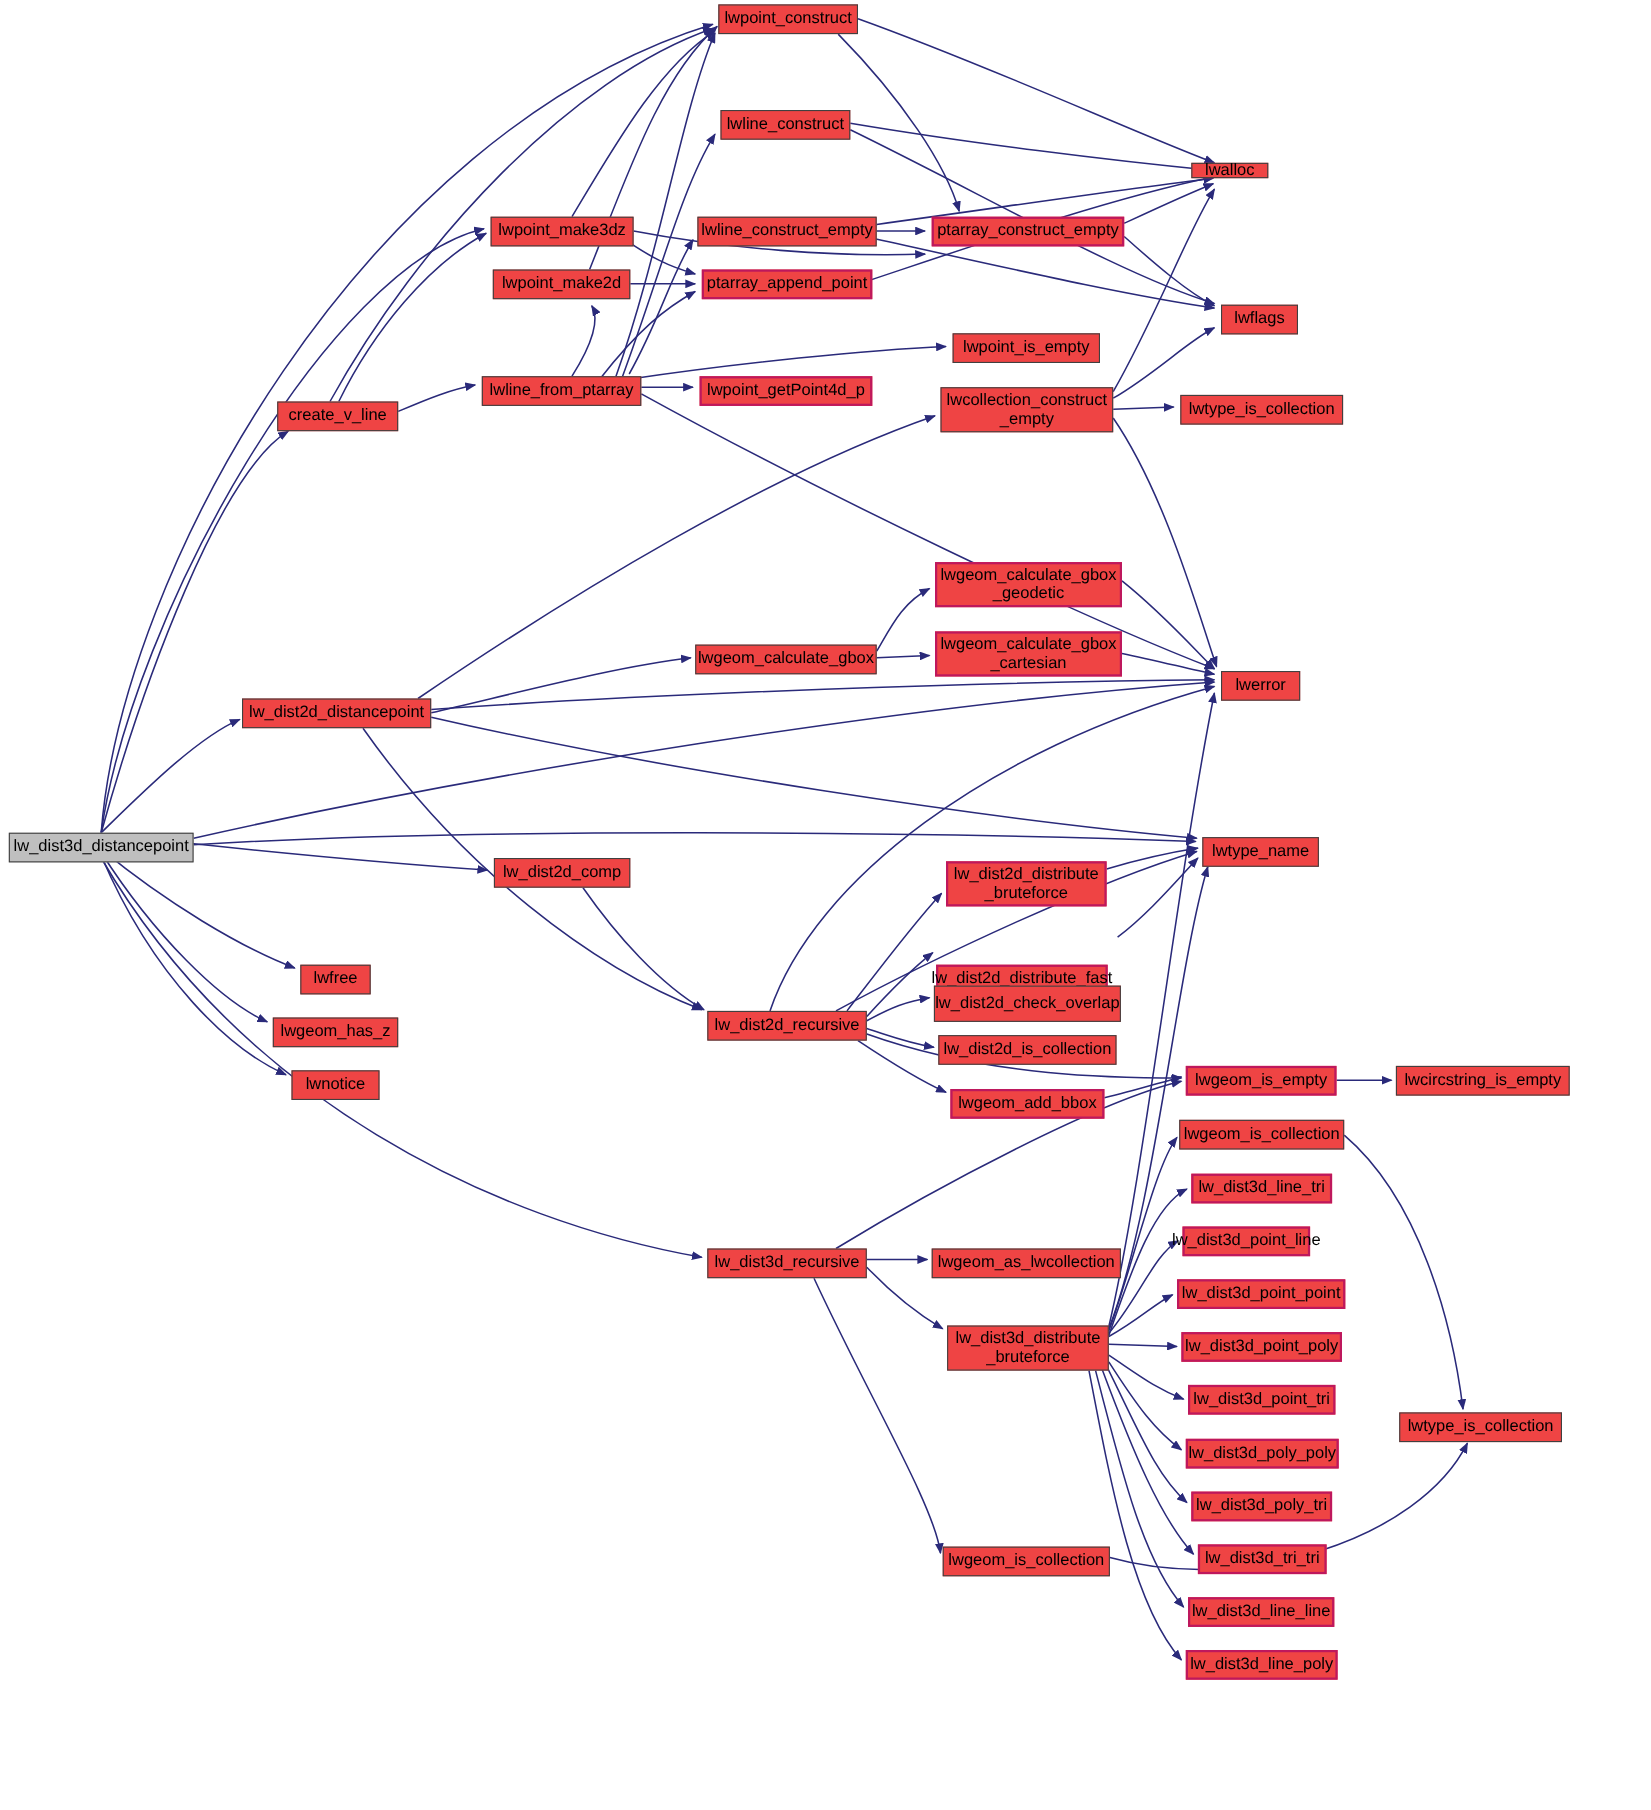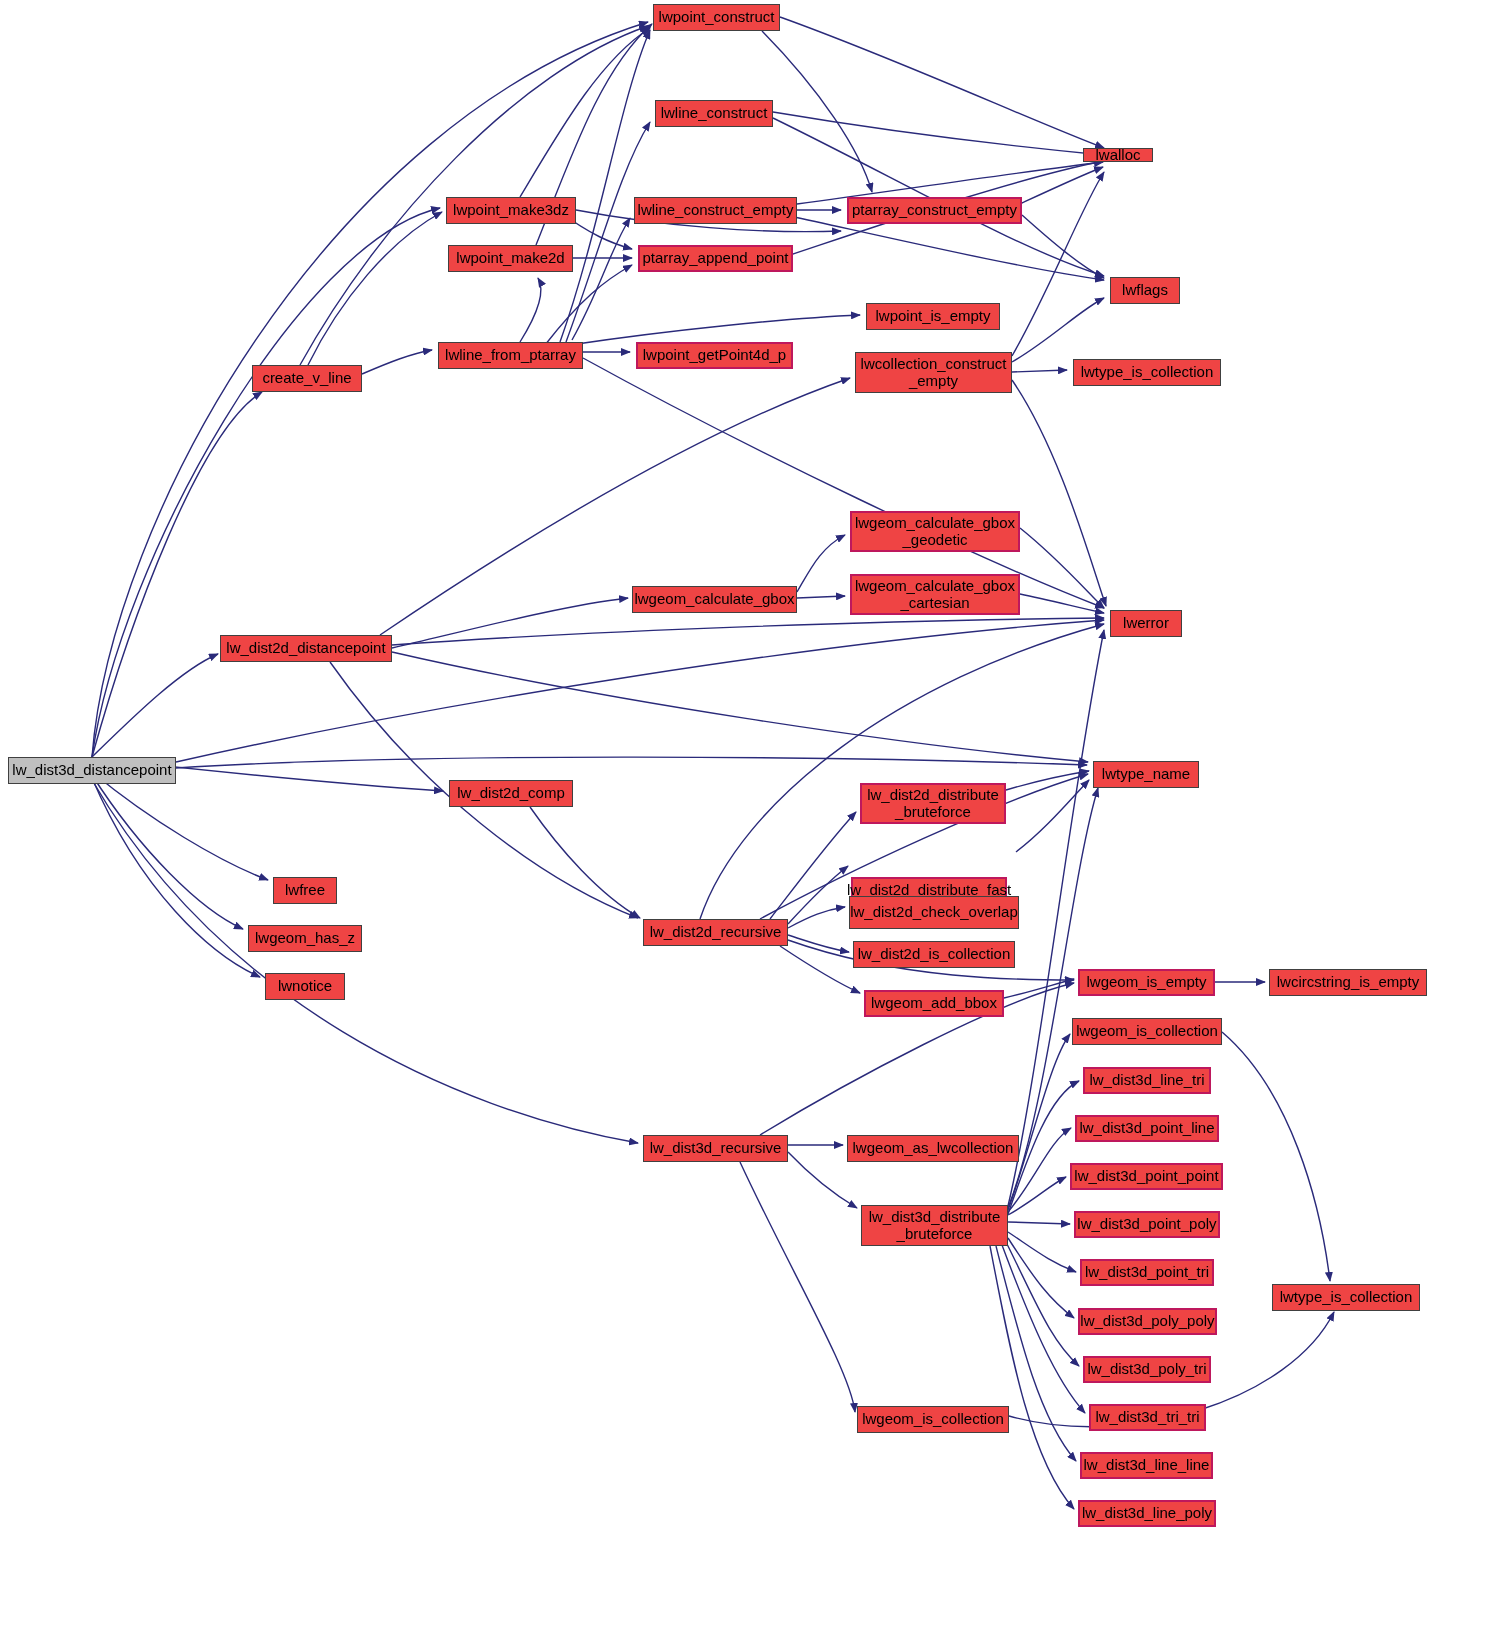--- a/index.html
+++ b/index.html
@@ -198,21 +198,21 @@
       <div class="node" style="left: 849px; top: 877px; width: 170px; height: 33px; margin-top: 19px;">lw_dist2d_check_overlap</div>
       <div class="node" style="left: 643px; top: 919px; width: 145px; height: 27px;">lw_dist2d_recursive</div>
       <div class="node" style="left: 248px; top: 925px; width: 114px; height: 27px;">lwgeom_has_z</div>
       <div class="node" style="left: 853px; top: 941px; width: 162px; height: 27px;">lw_dist2d_is_collection</div>
       <div class="node" style="left: 265px; top: 973px; width: 80px; height: 27px;">lwnotice</div>
       <div class="node red" style="left: 1078px; top: 969px; width: 137px; height: 27px;">lwgeom_is_empty</div>
       <div class="node" style="left: 1269px; top: 969px; width: 158px; height: 27px;">lwcircstring_is_empty</div>
       <div class="node red" style="left: 864px; top: 990px; width: 140px; height: 27px;">lwgeom_add_bbox</div>
       <div class="node" style="left: 1072px; top: 1018px; width: 150px; height: 27px;">lwgeom_is_collection</div>
       <div class="node red" style="left: 1083px; top: 1067px; width: 128px; height: 27px;">lw_dist3d_line_tri</div>
-      <div class="node red" style="left: 1075px; top: 1115px; width: 144px; height: 27px;">lw_dist3d_point_line</div>
+      <div class="node red" style="left: 1075px; top: 1115px; width: 116px; height: 27px;">lw_dist3d_point_line</div>
       <div class="node red" style="left: 1070px; top: 1163px; width: 153px; height: 27px;">lw_dist3d_point_point</div>
       <div class="node" style="left: 643px; top: 1135px; width: 145px; height: 27px;">lw_dist3d_recursive</div>
       <div class="node" style="left: 847px; top: 1135px; width: 172px; height: 27px;">lwgeom_as_lwcollection</div>
       <div class="node red" style="left: 1074px; top: 1211px; width: 146px; height: 27px;">lw_dist3d_point_poly</div>
       <div class="node" style="left: 861px; top: 1205px; width: 147px; height: 41px;">lw_dist3d_distribute
 _bruteforce</div>
       <div class="node red" style="left: 1080px; top: 1259px; width: 134px; height: 27px;">lw_dist3d_point_tri</div>
       <div class="node" style="left: 1272px; top: 1284px; width: 148px; height: 27px;">lwtype_is_collection</div>
       <div class="node red" style="left: 1078px; top: 1308px; width: 139px; height: 27px;">lw_dist3d_poly_poly</div>
       <div class="node red" style="left: 1083px; top: 1356px; width: 128px; height: 27px; text-align: right;">lw_dist3d_poly_tri</div>

